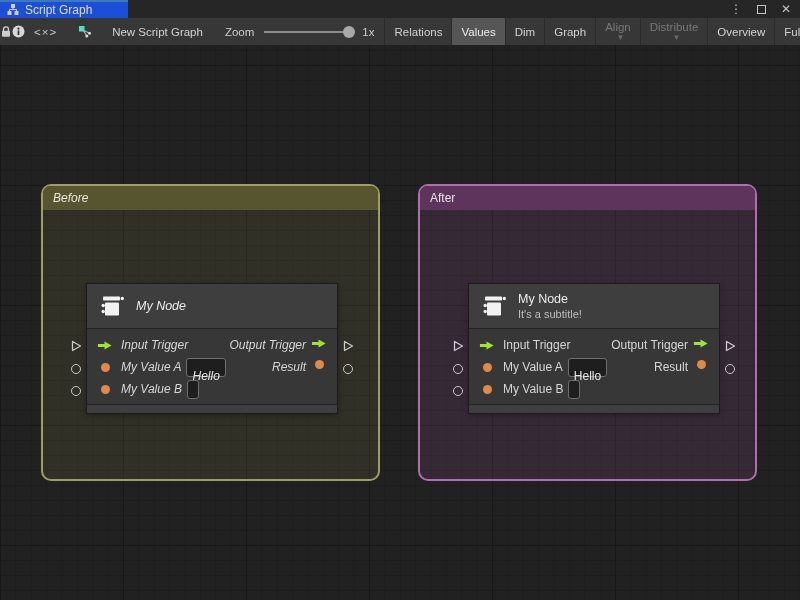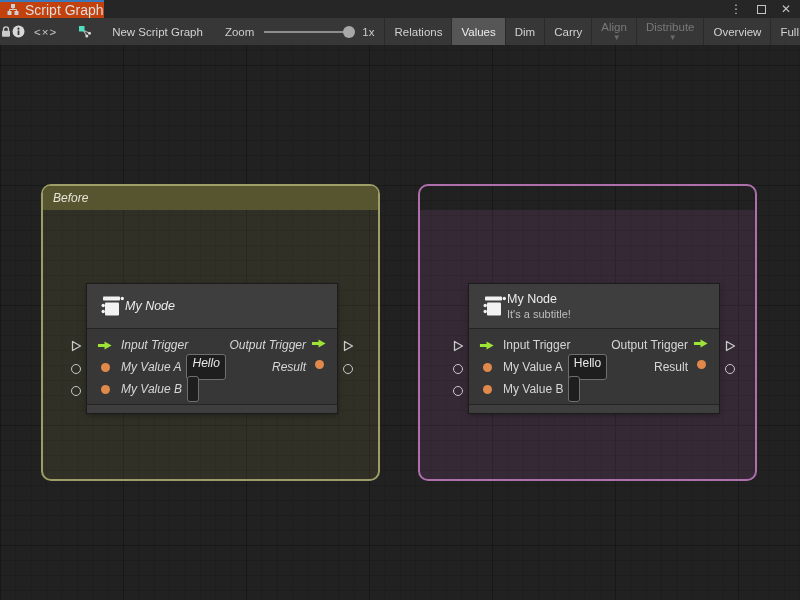--- a/index.html
+++ b/index.html
@@ -1,23 +1,23 @@
 <!DOCTYPE html>
 <html><head>
 <meta charset="utf-8">
 <style>
   * { margin:0; padding:0; box-sizing:border-box; }
   html,body { width:800px; height:600px; overflow:hidden; background:#212121;
               font-family:"Liberation Sans", sans-serif; -webkit-font-smoothing:antialiased; }
 
   
   .titlebar { display:flex; height:18px; background:#262626; align-items:stretch; }
-  .tab { width:104px; background:#c2410c; border-top:2px solid #3A79BB;
+  .tab { width:128px; background:#1d4ed8; border-top:2px solid #3A79BB;
          display:flex; align-items:center; gap:6px; padding-left:7px;
-         color:#DDDDDD; font-size:14px; }
+         color:#DDDDDD; font-size:12px; }
   .win-controls { margin-left:auto; display:flex; align-items:center; gap:15px;
                   padding-right:9px; color:#C4C4C4; }
   .menu-dots { font-size:12px; line-height:1; letter-spacing:0; }
   .max-box { width:9px; height:9px; border:1.5px solid #C4C4C4; display:inline-block; }
   .close-x { font-size:12px; line-height:1; }
 
   
   .toolbar { display:flex; height:27px; background:#373737; align-items:stretch;
              overflow:hidden; white-space:nowrap; }
   .tbtn { display:flex; align-items:center; justify-content:center;
@@ -61,35 +61,35 @@
   .g-after { left:418px; top:139px; border-color:#AF6FAD; }
   .g-after .group-header { background:#5E335C; color:#EADFE9; }
   .g-after .group-body { background:rgba(175,95,175,0.14); }
 
   
   .node { position:absolute; width:250px; top:98px; background:#373737;
           box-shadow:0 0 0 1px #1B1B1B, 0 2px 6px rgba(0,0,0,0.35); }
   .g-before .node { left:44px; }
   .g-after  .node { left:49px; }
   .node-header { height:45px; background:#3E3E3E; border-bottom:1px solid #242424;
-                 display:flex; align-items:center; padding:0 12px; }
+                 display:flex; align-items:center; gap:11px; padding:0 12px; }
   .node-titles { display:flex; flex-direction:column; justify-content:center; gap:2px; }
   .node-title { color:#EBEBEB; font-size:12.5px; }
   .node-subtitle { color:#BEBEBE; font-size:11px; }
   .node-subtitle:empty { display:none; }
   .ports { padding:5px 0 4px 0; background:#373737; }
   .prow { height:22px; display:flex; align-items:center; padding:0 10px; color:#D6D6D6; font-size:12px; }
   .pmark { width:16px; display:flex; justify-content:center; align-items:center; flex:none; }
   .plabel { margin-left:8px; }
   .pright { margin-left:auto; display:flex; align-items:flex-start; }
   .pright .plabel { margin:0 5px 0 0; }
   .dot { width:9px; height:9px; border-radius:50%; background:#E0894A; }
-  .vfield { margin-left:5px; height:26px; min-width:12px; background:#1E1E1E;
+  .vfield { margin-left:5px; height:19px; min-width:12px; background:#1E1E1E;
             border:1px solid #6F6F6F; border-radius:3px; color:#E8E8E8;
-            font-size:12px; padding:1px 5px 0 5px; }
+            font-size:12px; padding:10px 5px 0 5px; }
   .node-footer { height:9px; background:#3E3E3E; border-top:1px solid #242424; }
 
   
   .ext { position:absolute; width:12px; height:12px; display:flex;
          align-items:center; justify-content:center; }
   .ext.l { left:-17px; } .ext.r { left:255px; }
   .ext.r1 { top:56px; } .ext.r2 { top:79px; } .ext.r3 { top:101px; }
   .ocircle { width:10px; height:10px; border:1.4px solid #C9C9C9; border-radius:50%; }
 </style>
 </head>
@@ -161,21 +161,21 @@
     <span>1x</span>
   </div>
   <div class="rightgrp">
     <div class="tsep"></div>
     <div class="tbtn">Relations</div>
     <div class="tsep"></div>
     <div class="tbtn active">Values</div>
     <div class="tsep"></div>
     <div class="tbtn">Dim</div>
     <div class="tsep"></div>
-    <div class="tbtn">Carry</div>
+    <div class="tbtn">Graph</div>
     <div class="tsep"></div>
     <div class="tbtn disabled">
       <span>Align</span>
       <span class="caret">▼</span>
     </div>
     <div class="tsep"></div>
     <div class="tbtn disabled">
       <span>Distribute</span>
       <span class="caret">▼</span>
     </div>
@@ -267,20 +267,23 @@
             </span>
           <span class="plabel">My Value B</span>
           <span class="vfield"></span>
         </div>
       </div>
       <div class="node-footer"></div>
     </div>
   </div>
 
   <div class="group g-after">
+    <div class="group-header">
+      <span>After</span>
+    </div>
     <div class="group-body"></div>
 
     <div class="node">
       <span class="ext l r1">
         <svg width="12" height="12" viewBox="0 0 12 12">
             <polygon points="2.5,1.5 10.5,6 2.5,10.5" fill="none" stroke="#C9C9C9" stroke-width="1.3" stroke-linejoin="round"></polygon>
           </svg>
       </span>
       <span class="ext l r2">
           <span class="ocircle"></span>

